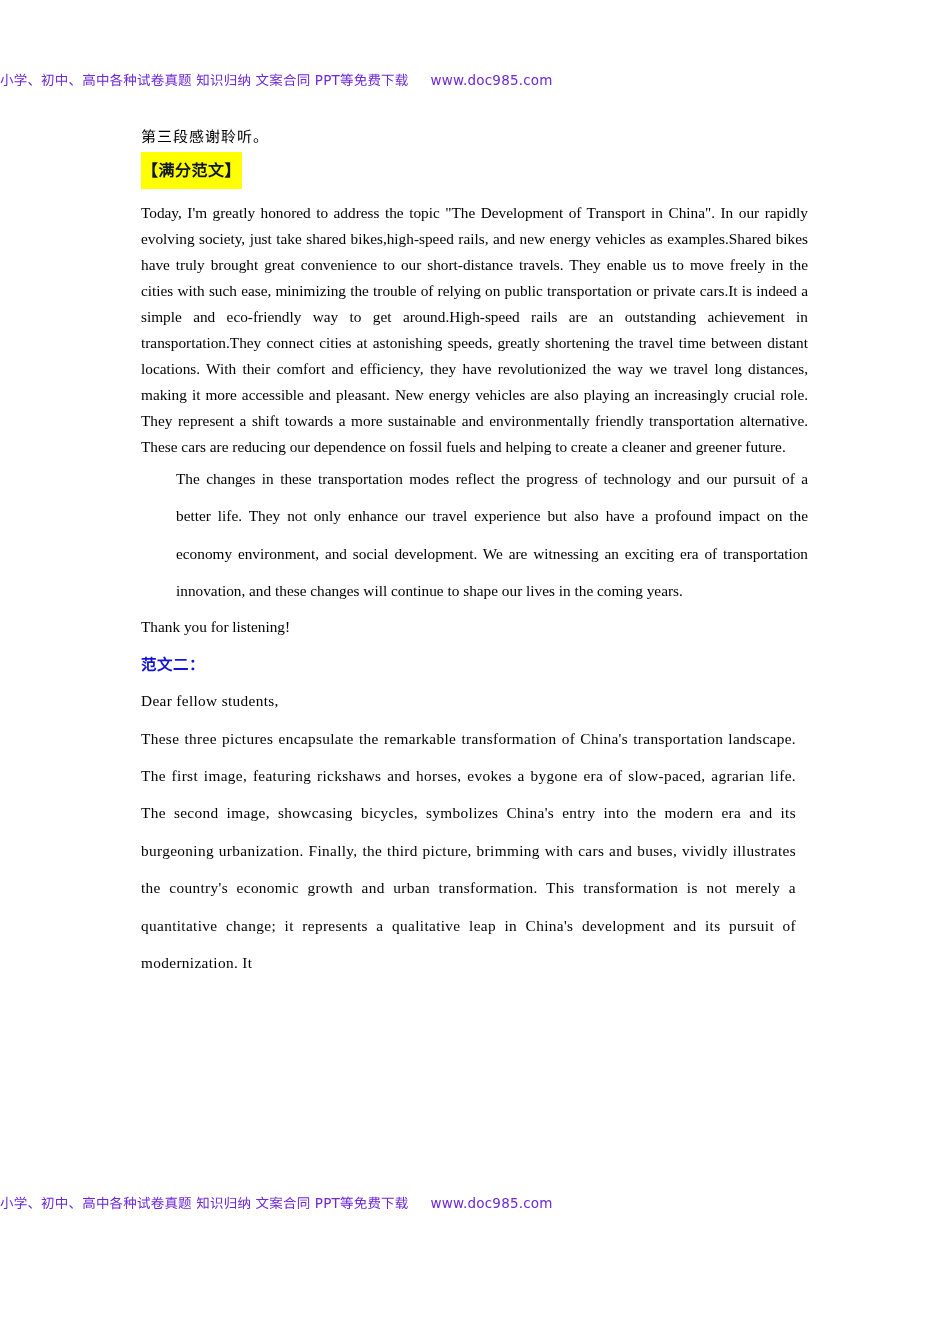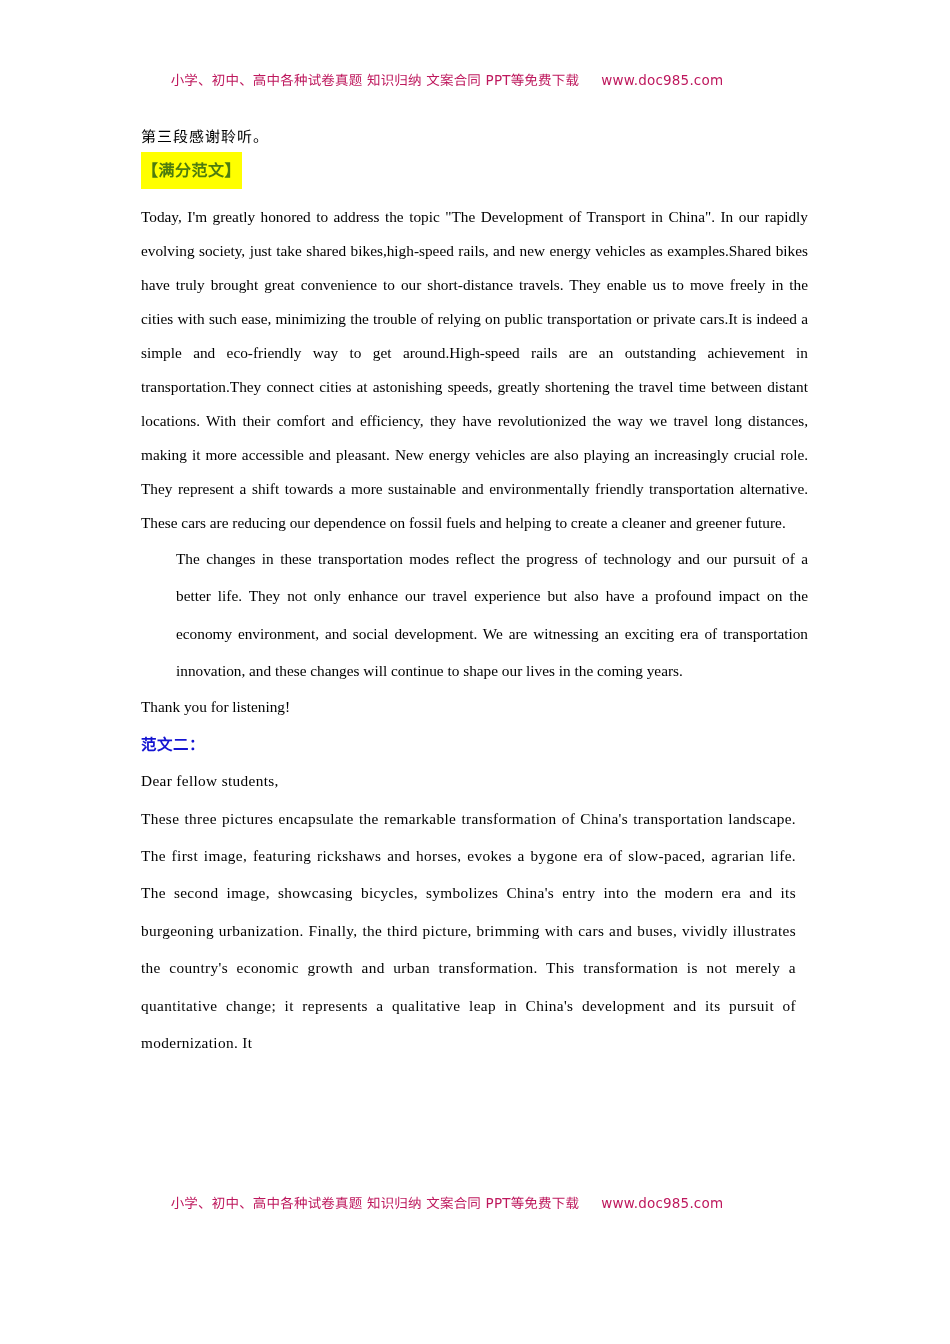--- a/index.html
+++ b/index.html
@@ -23,24 +23,23 @@
     inset: 0;
     width: 950px;
     height: 1344px;
   }
 
   
   .watermark {
     position: absolute;
     left: 0;
     width: 894px;
-    text-align: center;
     font-family: "DejaVu Sans", "Liberation Sans", sans-serif;
     font-size: 13.5px;
-    color: #be185d;
+    color: #6d28d9;
     white-space: nowrap;
     letter-spacing: 0.2px;
   }
   .watermark .wm-cn { font-size: 13.5px; }
   .watermark .wm-gap { display: inline-block; width: 22px; }
   .watermark .wm-url {
     font-family: "DejaVu Sans", "Liberation Sans", sans-serif;
     font-size: 13.5px;
   }
   #header-watermark { top: 69px; }
@@ -62,21 +61,21 @@
     margin: 0 0 6px 0;
     letter-spacing: 1px;
   }
 
   .heading-hl {
     margin: 0 0 16px 0;
     line-height: 26px;
   }
   .heading-hl .hl {
     background: #ffff00;
-    color: #4d7c0f;
+    color: #0f172a;
     font-family: "DejaVu Sans", "Liberation Sans", sans-serif;
     font-weight: bold;
     font-size: 16px;
     letter-spacing: 0.5px;
     padding: 9px 1px;
   }
 
   .sub-heading {
     margin: 0 0 4px 0;
     color: #1414d2;
@@ -87,21 +86,21 @@
     letter-spacing: 0.5px;
   }
 
   
   p.body {
     margin: 0;
     text-align: justify;
     text-justify: inter-word;
     font-family: "Liberation Serif", "DejaVu Serif", serif;
     font-size: 15.3px;
-    line-height: 34px;
+    line-height: 26px;
     color: #000000;
   }
   p.body.tight { line-height: 37.3px; margin-left: 35px; }
   p.salutation {
     margin: 0;
     text-align: left;
     font-family: "Liberation Serif", "DejaVu Serif", serif;
     font-size: 15.3px;
     line-height: 36px;
     color: #000000;

